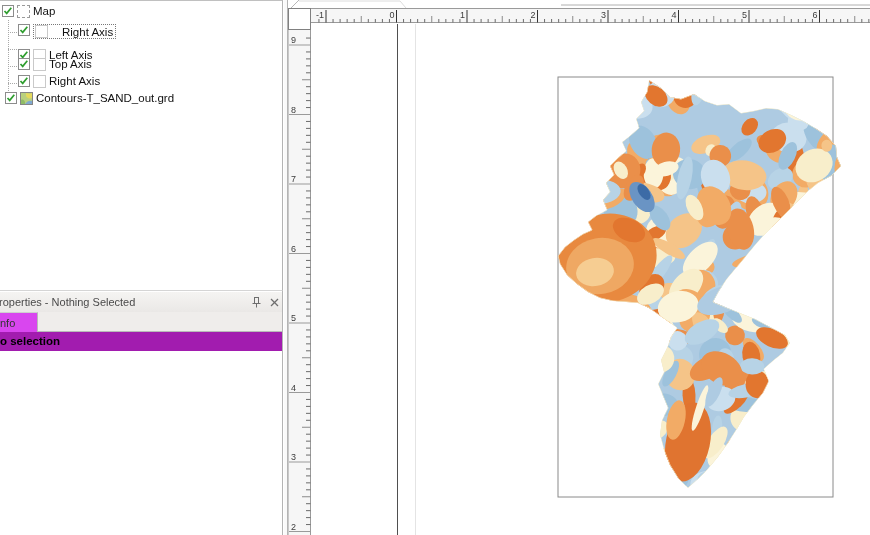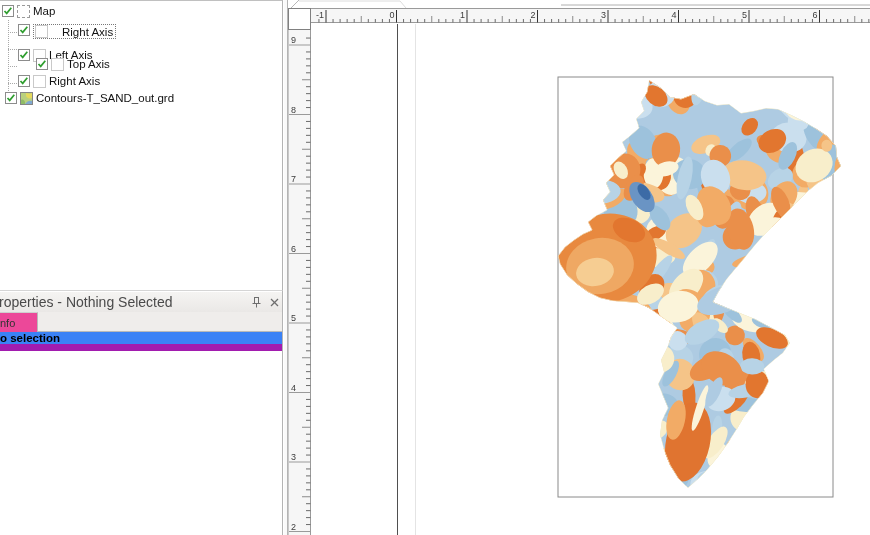--- a/index.html
+++ b/index.html
@@ -18,30 +18,30 @@
   .icon-axis{border:1px solid #c9c9c9}
   .focus-wrap{display:flex;align-items:center;gap:14px;border:1px dotted #787878;padding:0 2px 0 1px}
   .tree-vline{position:absolute;left:8px;top:19px;width:1px;height:81px;border-left:1px dotted #a9a9a9}
   .tree-stub{position:absolute;left:8px;width:9px;height:1px;border-top:1px dotted #a9a9a9}
 
   
   #props-panel{position:absolute;left:0;top:290px;width:283px;height:245px;background:#fff;
     border-right:1px solid #b4b4b4;border-top:1px solid #d5d5d5}
   #props-title{position:absolute;left:0;top:1px;width:100%;height:20px;
     background:linear-gradient(#f5f4f2,#eae8e6);display:flex;align-items:center;
-    font-size:14px;color:#4a4a4a}
+    font-size:11px;color:#4a4a4a}
   #props-title .ttl{position:relative;left:-1px}
   .title-btn{position:absolute;top:4px;width:13px;height:13px;cursor:default}
   #props-tabrow{position:absolute;left:0;top:21px;width:100%;height:20px;background:#efedeb}
-  #props-tab{position:absolute;left:0;top:0;width:38px;height:20px;background:#ec4899;
+  #props-tab{position:absolute;left:0;top:0;width:38px;height:20px;background:#d946ef;
     border-right:1px solid #b9b9b9;border-top:1px solid #cfcfcf;
     font-size:11px;color:#333;display:flex;align-items:center}
   #props-tabline{position:absolute;left:38px;right:0;top:19px;height:1px;background:#b9b9b9}
-  #props-infobar{position:absolute;left:0;top:41px;width:100%;height:19px;background:#3b82f6;
-    border-bottom:7px solid #a21caf;display:flex;align-items:center;
+  #props-infobar{position:absolute;left:0;top:41px;width:100%;height:19px;background:#a21caf;
+    border-bottom:2px solid #a21caf;display:flex;align-items:center;
     font-size:11.5px;font-weight:bold;color:#000}
 
   
   #splitter{position:absolute;left:284px;top:0;width:4px;height:535px;background:#fafafa;
     border-right:1px solid #b4b4b4}
 
   
   #canvas{position:absolute;left:288px;top:0;width:582px;height:535px;background:#fff}
   #tab-sliver{position:absolute;left:0;top:0;width:582px;height:8px}
   #ruler-corner{position:absolute;left:0;top:8px;width:23px;height:22px;background:#fff;
@@ -89,21 +89,21 @@
 
     <div class="tree-row" style="top:48px;left:18px">
       <svg class="cb" viewBox="0 0 12 12">
           <rect x="0.5" y="0.5" width="11" height="11" fill="#fff" stroke="#8c8c8c"></rect>
           <polyline points="2.5,6 4.7,8.4 9.3,2.8" fill="none" stroke="#2f9e2f" stroke-width="1.7"></polyline>
         </svg>
       <span class="obj-icon icon-axis"></span>
       <span>Left Axis</span>
     </div>
 
-    <div class="tree-row" style="top:57px;left:36px">
+    <div class="tree-row" style="top:57px;left:18px">
       <svg class="cb" viewBox="0 0 12 12">
           <rect x="0.5" y="0.5" width="11" height="11" fill="#fff" stroke="#8c8c8c"></rect>
           <polyline points="2.5,6 4.7,8.4 9.3,2.8" fill="none" stroke="#2f9e2f" stroke-width="1.7"></polyline>
         </svg>
       <span class="obj-icon icon-axis"></span>
       <span>Top Axis</span>
     </div>
 
     <div class="tree-row" style="top:74px;left:18px">
       <svg class="cb" viewBox="0 0 12 12">

